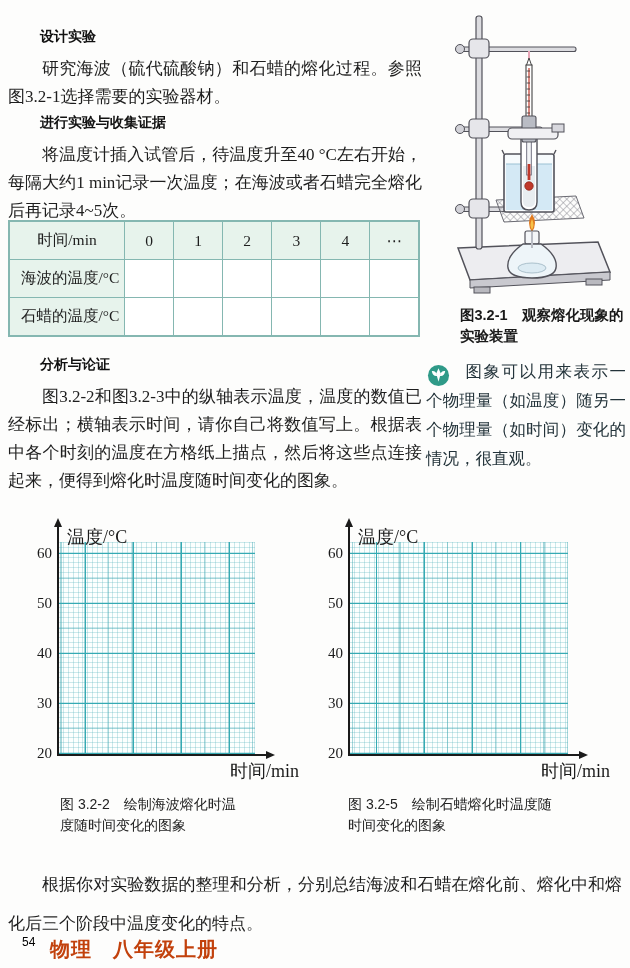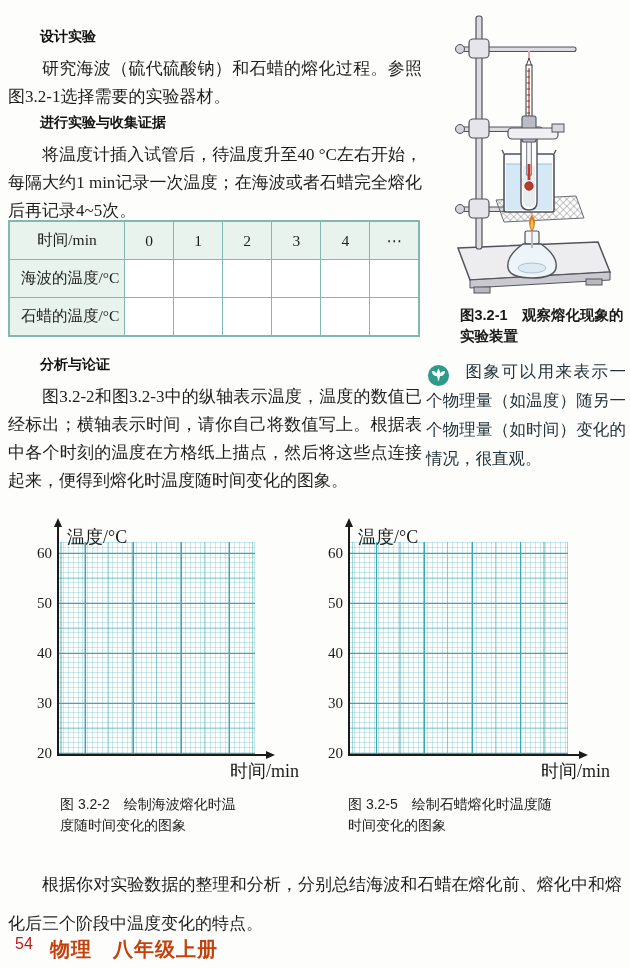--- a/index.html
+++ b/index.html
@@ -77,23 +77,23 @@
   }
   .side-note-text{
     position:absolute;left:426px;top:340px;width:200px;
     font-size:16.5px;line-height:29px;text-align:justify;
     text-indent:2.4em;color:#23333a;
   }
   .note-icon{position:absolute;left:427px;top:364px;}
 
   
   .footer-num{
-    position:absolute;left:15px;top:935px;
-    font-family:"Liberation Sans","DejaVu Sans",sans-serif;
-    font-size:16px;color:#b91c1c;
+    position:absolute;left:22px;top:935px;
+    font-family:"Liberation Sans","DejaVu Sans",sans-serif;
+    font-size:12px;color:#000000;
   }
   .footer-book{
     position:absolute;left:50px;top:936px;
     font-family:"Liberation Sans","DejaVu Sans",sans-serif;
     font-weight:bold;font-size:20px;color:#c2410c;letter-spacing:1px;
   }
 </style>
 </head>
 <body>
 

